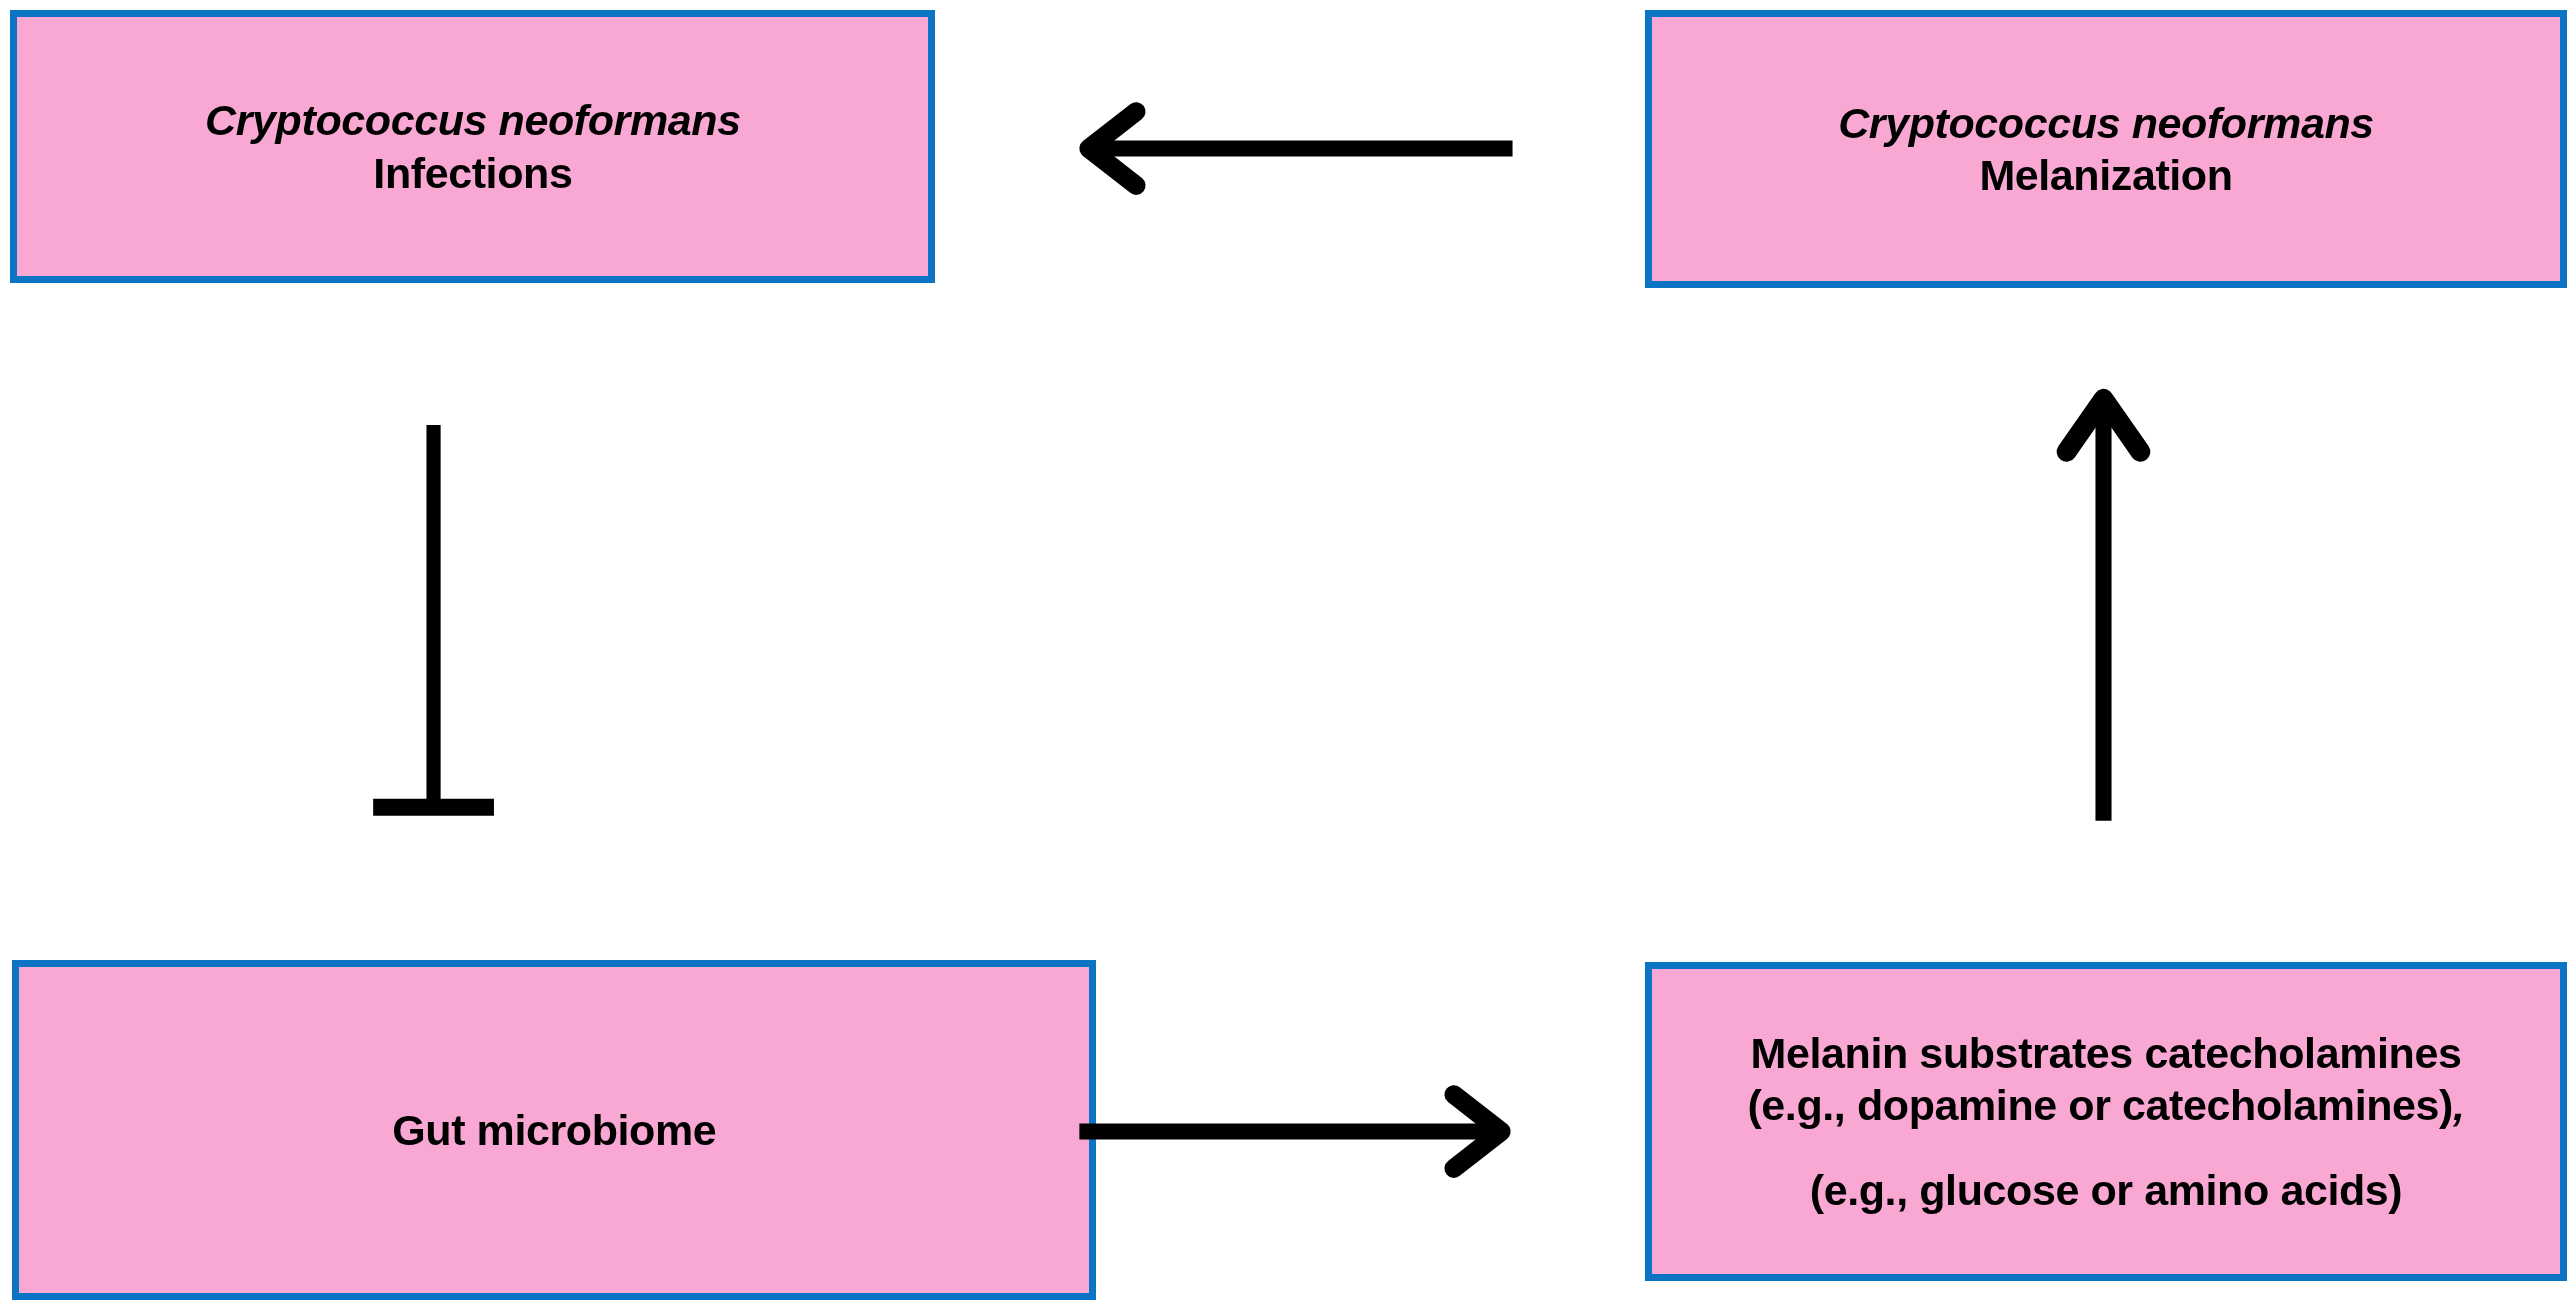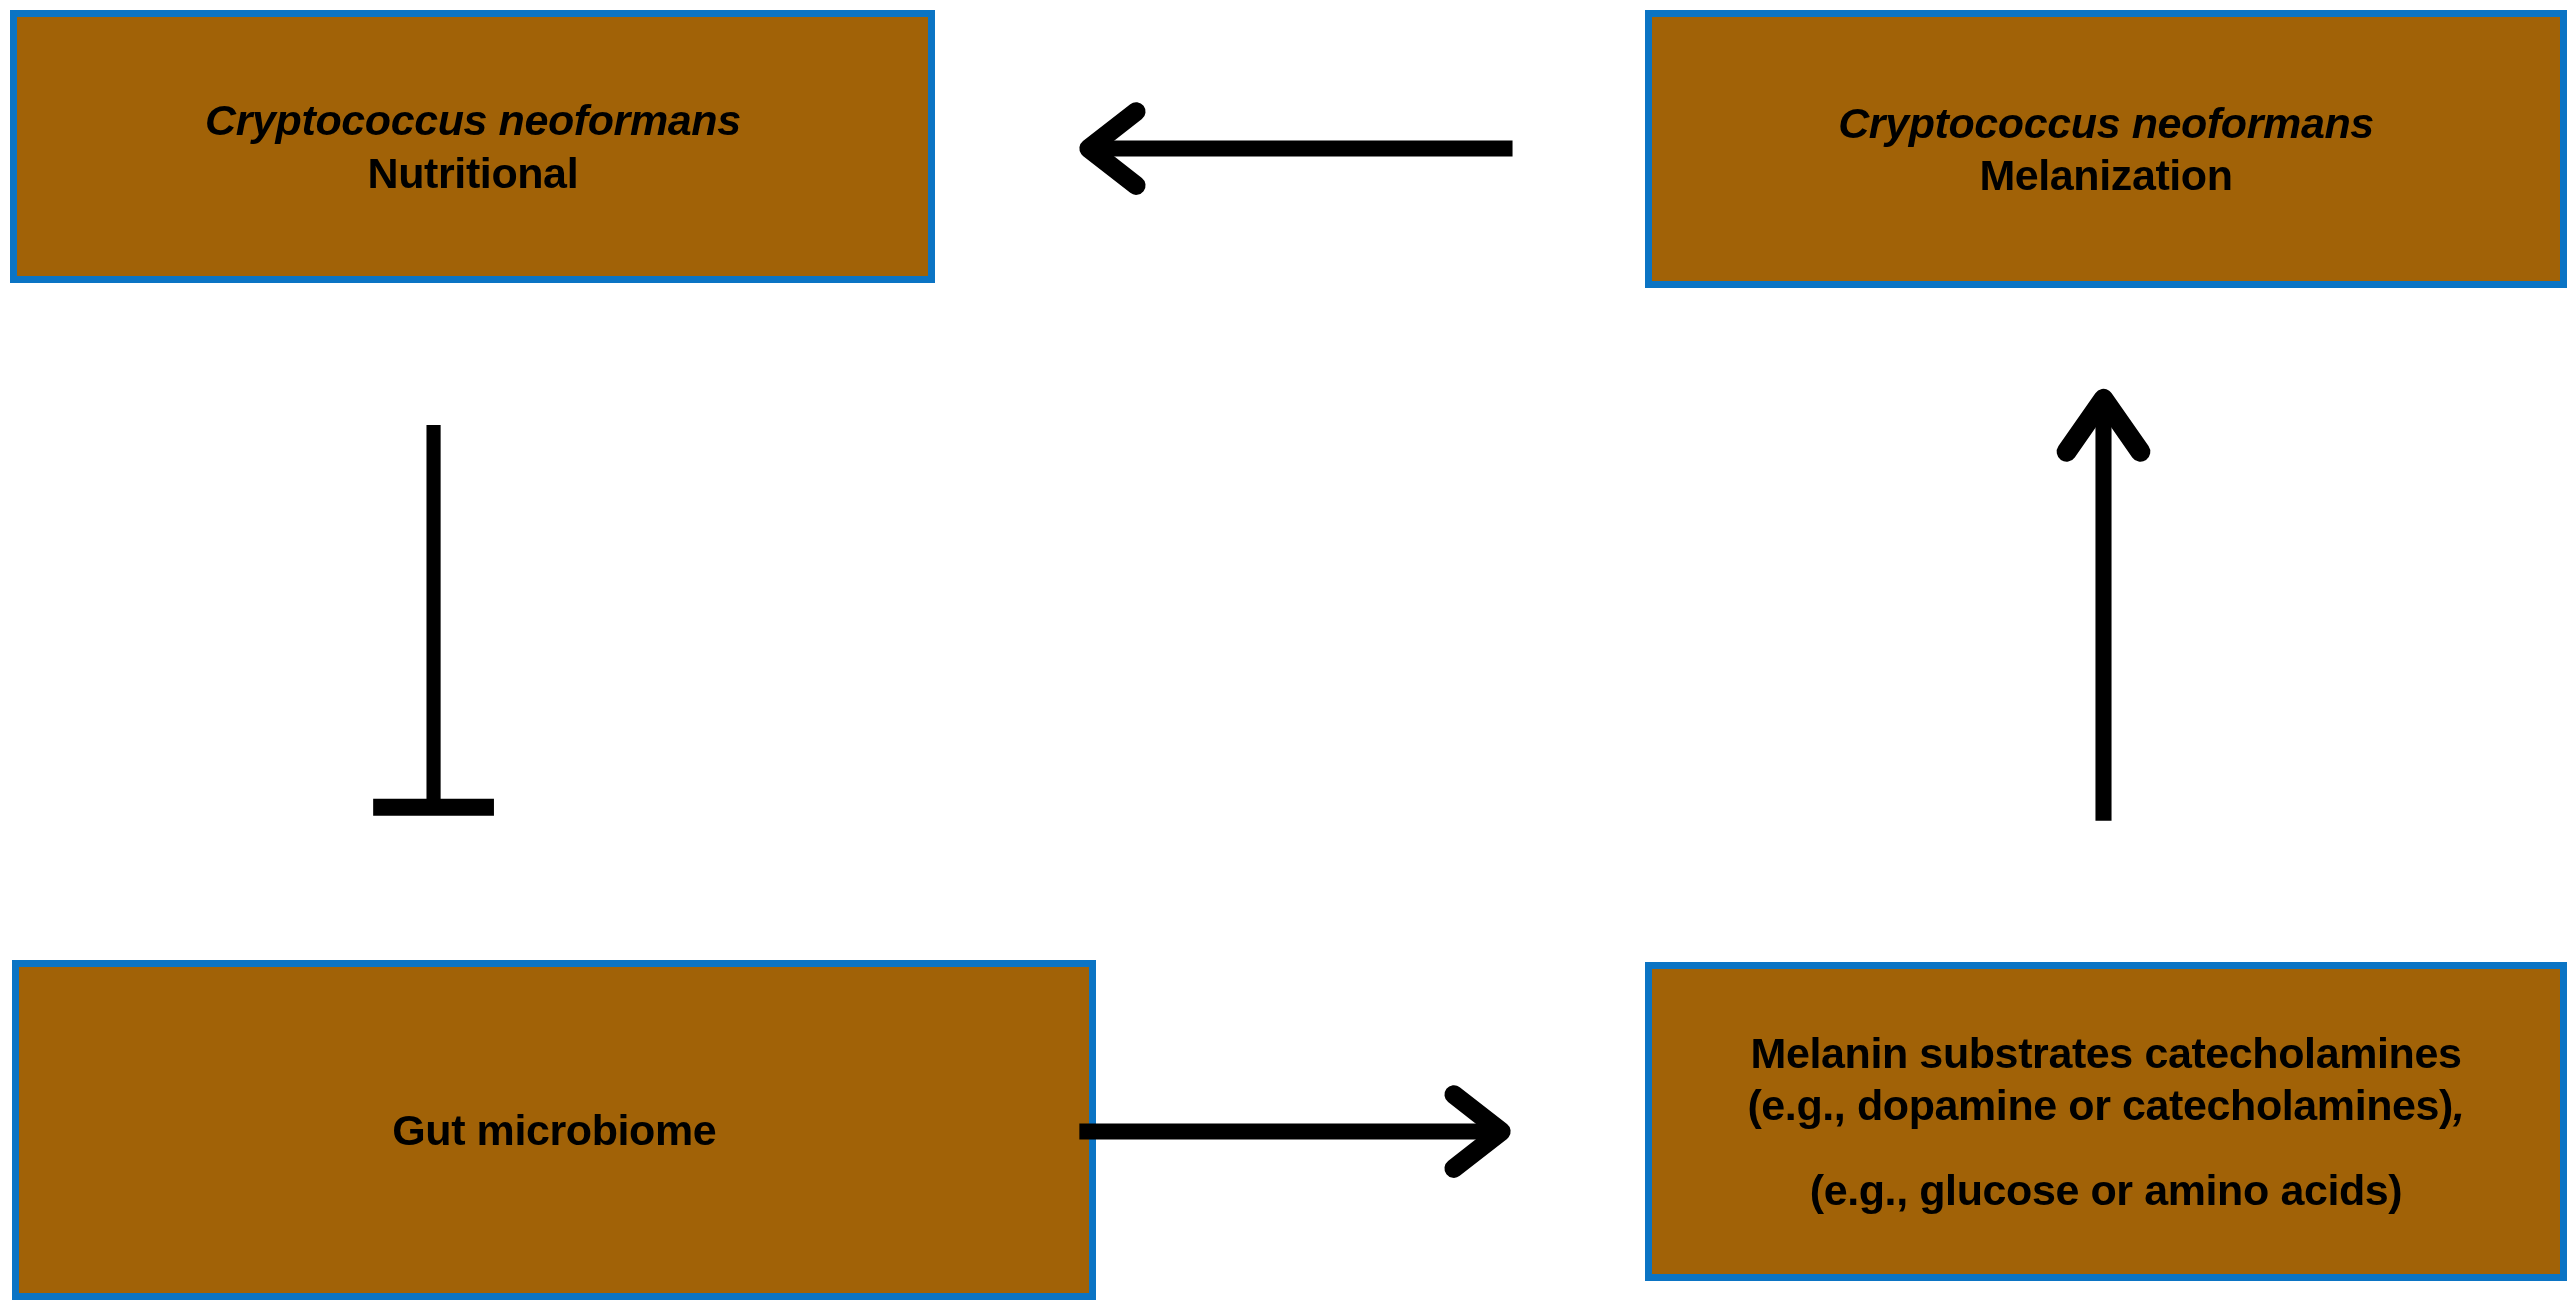--- a/index.html
+++ b/index.html
@@ -13,21 +13,21 @@
   #canvas {
     position: relative;
     width: 2576px;
     height: 1307px;
     background: #ffffff;
     overflow: hidden;
   }
   .node-box {
     position: absolute;
     box-sizing: border-box;
-    background: #a16207;
+    background: #f9a8d4;
     border: 7.6px solid #0b74c4;
     display: flex;
     flex-direction: column;
     align-items: center;
     justify-content: center;
     text-align: center;
   }
   .node-text {
     color: #000000;
     font-weight: bold;
@@ -85,21 +85,21 @@
     left: 359px; top: 406px; width: 151px; height: 425px;
   }
 </style>
 </head>
 <body>
 
 <div id="canvas">
 
   <div class="node-box" id="box-infections">
     <div class="node-text species">Cryptococcus neoformans</div>
-    <div class="node-text">Nutritional</div>
+    <div class="node-text">Infections</div>
   </div>
 
   <div class="node-box" id="box-melanization">
     <div class="node-text species">Cryptococcus neoformans</div>
     <div class="node-text">Melanization</div>
   </div>
 
   <div class="node-box" id="box-gut">
     <div class="node-text">Gut microbiome</div>
   </div>

